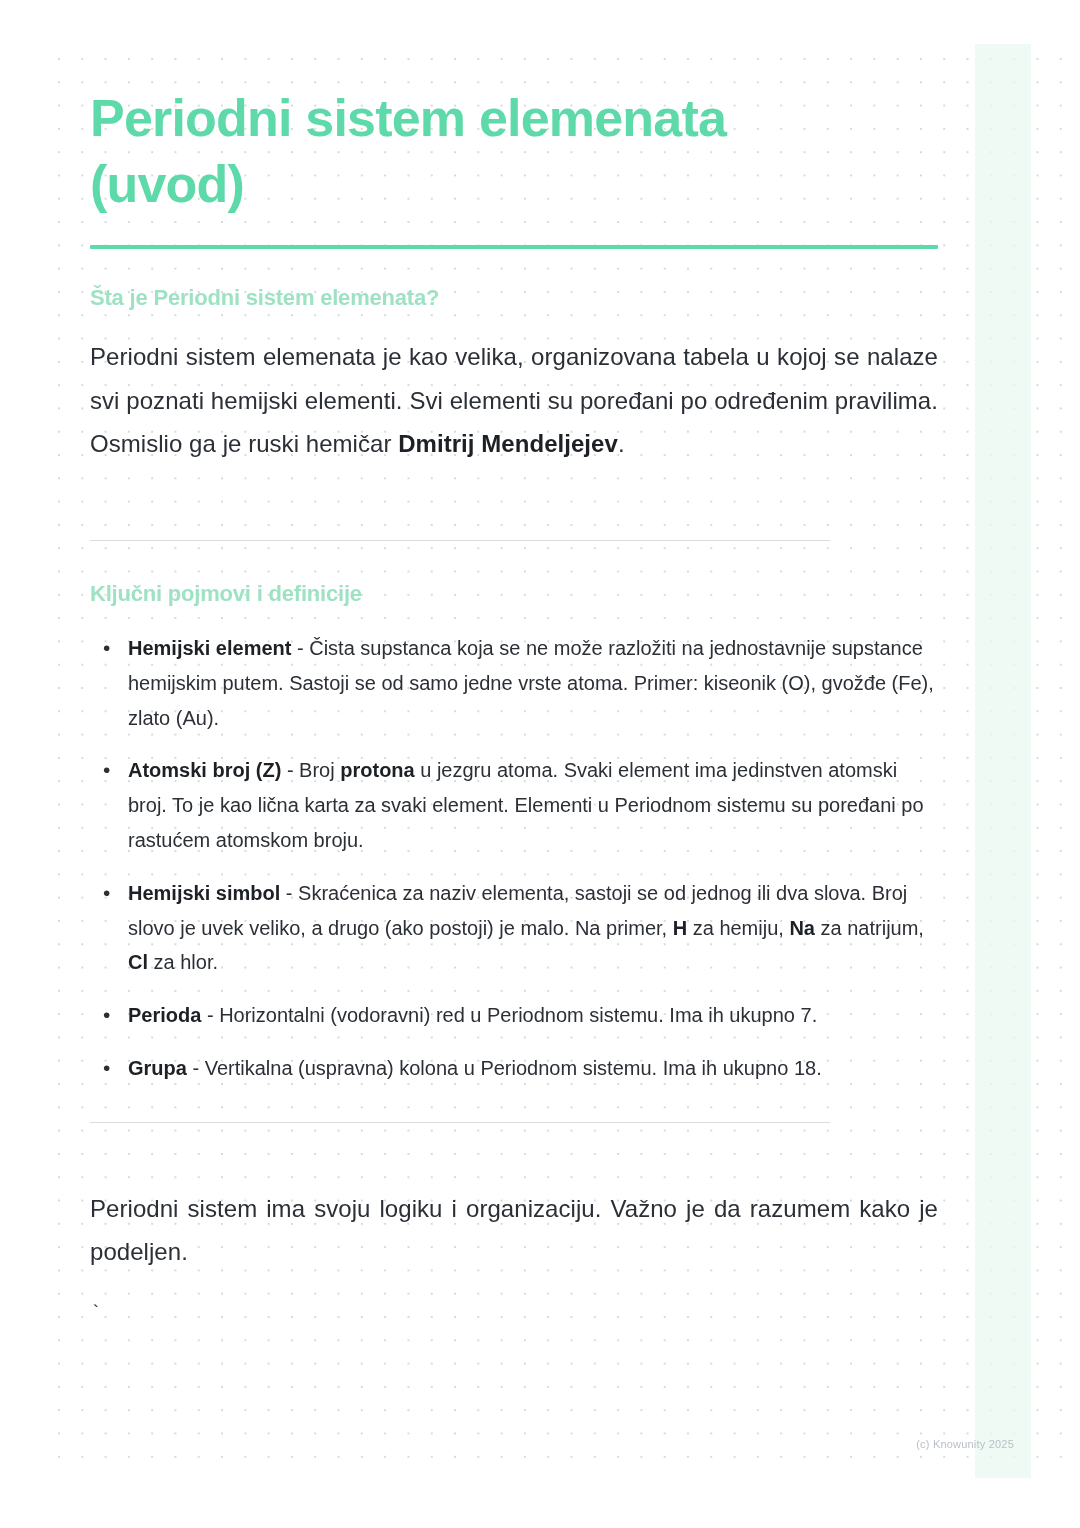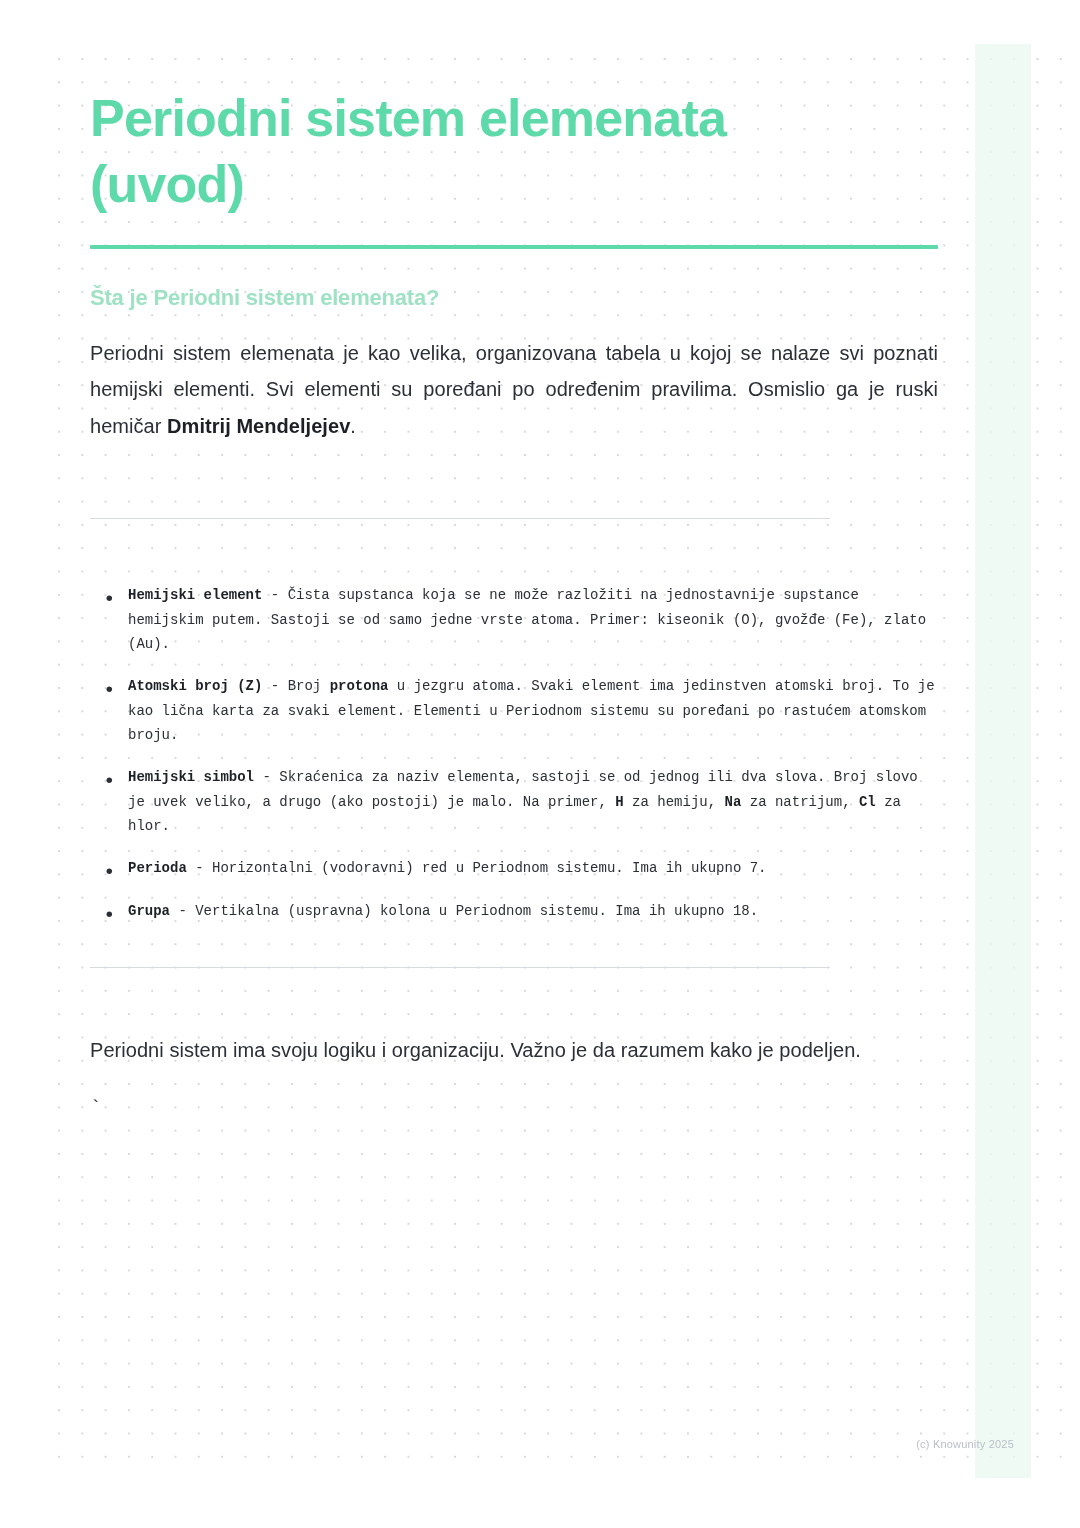--- a/index.html
+++ b/index.html
@@ -85,21 +85,21 @@
     font-size: 22px;
     font-weight: bold;
     color: #9ee2c4;
     letter-spacing: -0.2px;
     margin: 0;
     padding: 0;
   }
 
   
   p.body-text {
-    font-size: 20px;
+    font-size: 24px;
     line-height: 1.82;
     color: #2b2f36;
     text-align: justify;
     margin: 0;
     padding: 0;
     letter-spacing: 0.05px;
   }
 
   
   .divider {
@@ -112,27 +112,26 @@
 
   
   ul.term-list {
     list-style: none;
     margin: 0;
     padding: 0;
   }
   ul.term-list > li {
     position: relative;
     padding-left: 38px;
-    font-size: 14px;
+    font-size: 20px;
     line-height: 1.74;
     color: #2b2f36;
     margin-bottom: 18px;
-    font-family: Liberation Mono, monospace;
-  }
-  ul.term-list > li:last-child { margin-bottom: 8px; }
+  }
+  ul.term-list > li:last-child { margin-bottom: 0; }
   ul.term-list > li::before {
     content: "\2022";
     position: absolute;
     left: 13px;
     top: -1px;
     font-size: 21px;
     color: #2b2f36;
     line-height: 1.74;
   }
   .emph { font-weight: bold; color: #1d2126; }
@@ -185,20 +184,21 @@
 
     <h2 class="section-heading">Šta je Periodni sistem elemenata?</h2>
     <div class="gap-h-to-p"></div>
     <p class="body-text"><span>Periodni sistem elemenata je kao velika, organizovana tabela u kojoj se nalaze svi poznati hemijski elementi. Svi elementi su poređani po određenim pravilima. Osmislio ga je ruski hemičar </span><span class="emph">Dmitrij Mendeljejev</span><span>.</span></p>
     <div class="gap-p-to-p"></div>
 
     <div class="gap-p-to-div"></div>
     <hr class="divider">
     <div class="gap-div-to-h"></div>
 
+    <h2 class="section-heading">Ključni pojmovi i definicije</h2>
     <div class="gap-h-to-list"></div>
     <ul class="term-list">
         <li><span class="emph">Hemijski element</span><span> - Čista supstanca koja se ne može razložiti na jednostavnije supstance hemijskim putem. Sastoji se od samo jedne vrste atoma. Primer: kiseonik (O), gvožđe (Fe), zlato (Au).</span></li>
         <li><span class="emph">Atomski broj (Z)</span><span> - Broj </span><span class="emph">protona</span><span> u jezgru atoma. Svaki element ima jedinstven atomski broj. To je kao lična karta za svaki element. Elementi u Periodnom sistemu su poređani po rastućem atomskom broju.</span></li>
         <li><span class="emph">Hemijski simbol</span><span> - Skraćenica za naziv elementa, sastoji se od jednog ili dva slova. Broj slovo je uvek veliko, a drugo (ako postoji) je malo. Na primer, </span><span class="emph">H</span><span> za hemiju, </span><span class="emph">Na</span><span> za natrijum, </span><span class="emph">Cl</span><span> za hlor.</span></li>
         <li><span class="emph">Perioda</span><span> - Horizontalni (vodoravni) red u Periodnom sistemu. Ima ih ukupno 7.</span></li>
         <li><span class="emph">Grupa</span><span> - Vertikalna (uspravna) kolona u Periodnom sistemu. Ima ih ukupno 18.</span></li>
       </ul>
 
     <div class="gap-list-to-div"></div>

